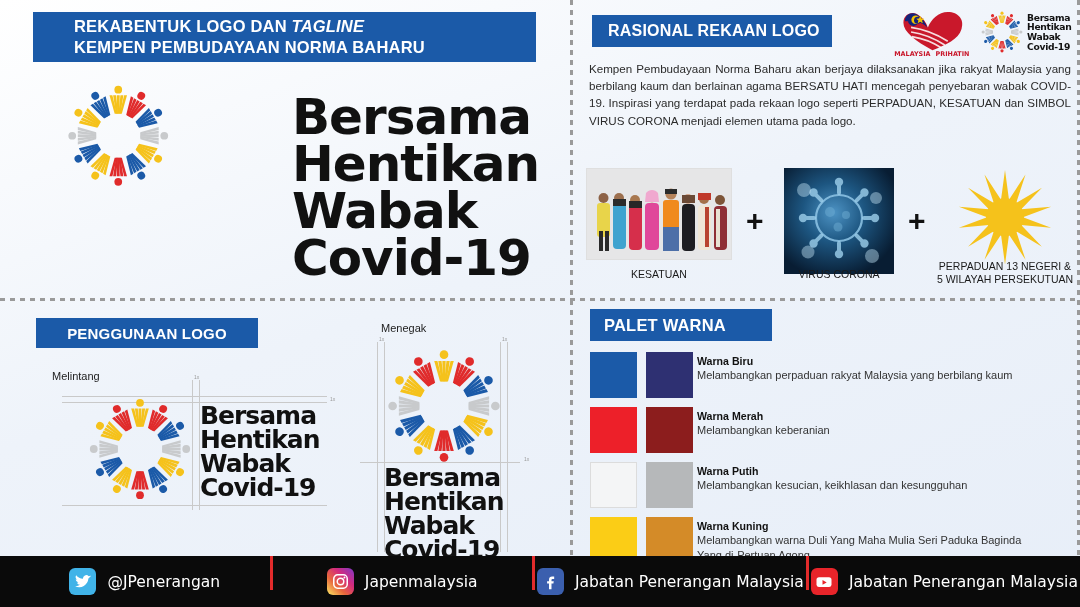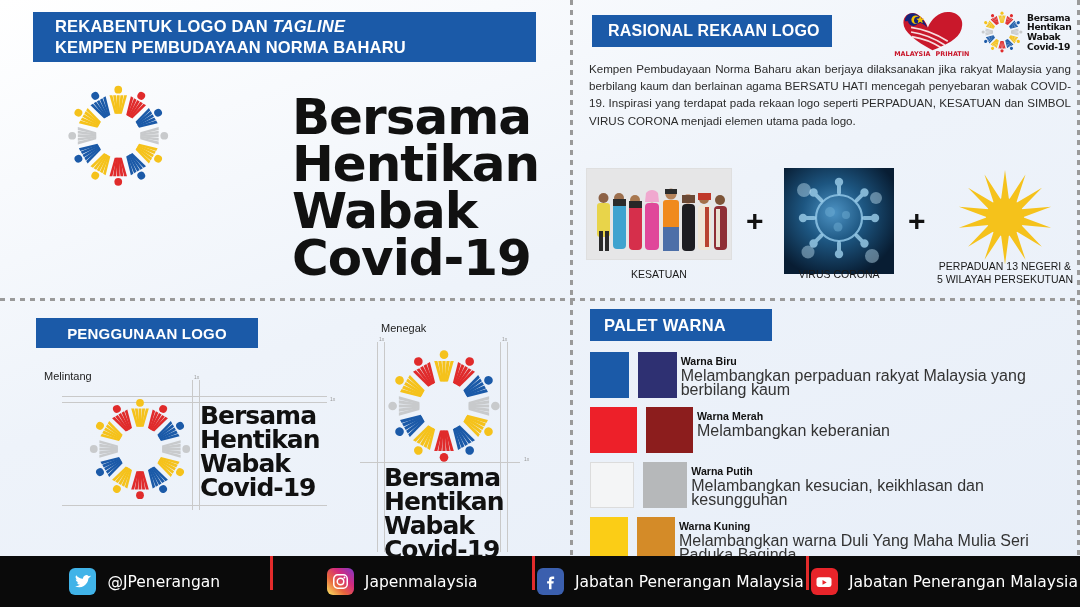--- a/index.html
+++ b/index.html
@@ -16,21 +16,21 @@
            background:repeating-linear-gradient(to bottom,#9a9a9a 0 5px,transparent 5px 10px); }
   .div-h { position:absolute; left:0; top:298px; width:1080px; height:3px;
            background:repeating-linear-gradient(to right,#9a9a9a 0 5px,transparent 5px 10px); }
   .edge-r { position:absolute; right:0; top:0; width:3px; height:556px;
            background:repeating-linear-gradient(to bottom,#9a9a9a 0 5px,transparent 5px 10px); }
 
   
   .bluebar { background:#1b5aa8; color:#fff; font-weight:bold;
              display:flex; align-items:center; letter-spacing:.2px; }
   .bluebar.tl { position:absolute; left:33px; top:12px; width:503px; height:50px;
-                padding-left:22px; font-size:16.5px; line-height:21px; }
+                padding-left:41px; font-size:16.5px; line-height:21px; }
   .bluebar.tl i { font-style:italic; }
   .bluebar.tr { position:absolute; left:592px; top:15px; width:240px; height:32px;
                 padding-left:16px; font-size:16px; }
   .bluebar.bl { position:absolute; left:36px; top:318px; width:222px; height:30px;
                 padding-left:0; justify-content:center; font-size:15px; }
   .bluebar.br { position:absolute; left:590px; top:309px; width:182px; height:32px;
                 padding-left:14px; font-size:16.5px; }
 
   
   .wordmark { font-family:"DejaVu Sans", sans-serif; font-weight:bold;
@@ -72,21 +72,21 @@
   .menegak-words { position:absolute; left:384px; top:466px;
                    font-size:25px; line-height:24px; text-align:left; }
 
   
   .palette { position:absolute; left:590px; top:352px; width:470px; }
   .prow { display:flex; align-items:flex-start; margin-bottom:9px; height:46px; }
   .sw { width:47px; height:46px; }
   .sw + .sw { margin-left:9px; }
   .ptext { margin-left:4px; padding-top:3px; }
   .pname { font-size:10.6px; font-weight:bold; color:#111; line-height:13px; }
-  .pdesc { font-size:16px; color:#333; line-height:13.5px; margin-top:1px; }
+  .pdesc { font-size:11px; color:#333; line-height:13.5px; margin-top:1px; }
 
   
   .footer { position:absolute; left:0; top:556px; width:1080px; height:51px;
             background:#0a0a0a; display:flex; align-items:flex-start;padding-left:20px; }
   .fitem { display:flex; align-items:center; height:51px; }
   .fsep { width:3px; height:34px; background:#e32b2b; }
   .flabel { color:#fff; font-size:15.5px; margin-left:11px;
             font-family:"DejaVu Sans", sans-serif; }
   .ficon { width:27px; height:27px; border-radius:6px; flex:none;
            display:flex; align-items:center; justify-content:center; }
@@ -493,21 +493,21 @@
         <div>PERPADUAN 13 NEGERI &amp;</div>
         <div>5 WILAYAH PERSEKUTUAN</div>
       </div>
     </div>
   </div>
 
   <div class="bluebar bl">
     <span>PENGGUNAAN LOGO</span>
   </div>
 
-  <div class="guide-lbl" style="left:44px; top:370px;text-align:right;">Melintang</div>
+  <div class="guide-lbl" style="left:52px; top:370px;text-align:right;">Melintang</div>
 
   <div class="gline" style="left:62px; top:396px; width:265px; height:1px;"></div>
   <div class="gline" style="left:62px; top:402px; width:265px; height:1px;"></div>
   <div class="gline" style="left:62px; top:505px; width:265px; height:1px;"></div>
   <div class="gline" style="left:192px; top:380px; width:1px; height:130px;"></div>
   <div class="gline" style="left:199px; top:380px; width:1px; height:130px;"></div>
   <div class="gtick" style="left:194px; top:374px;">1x</div>
   <div class="gtick" style="left:330px; top:396px;">1x</div>
 
   <div class="melintang-logo">

